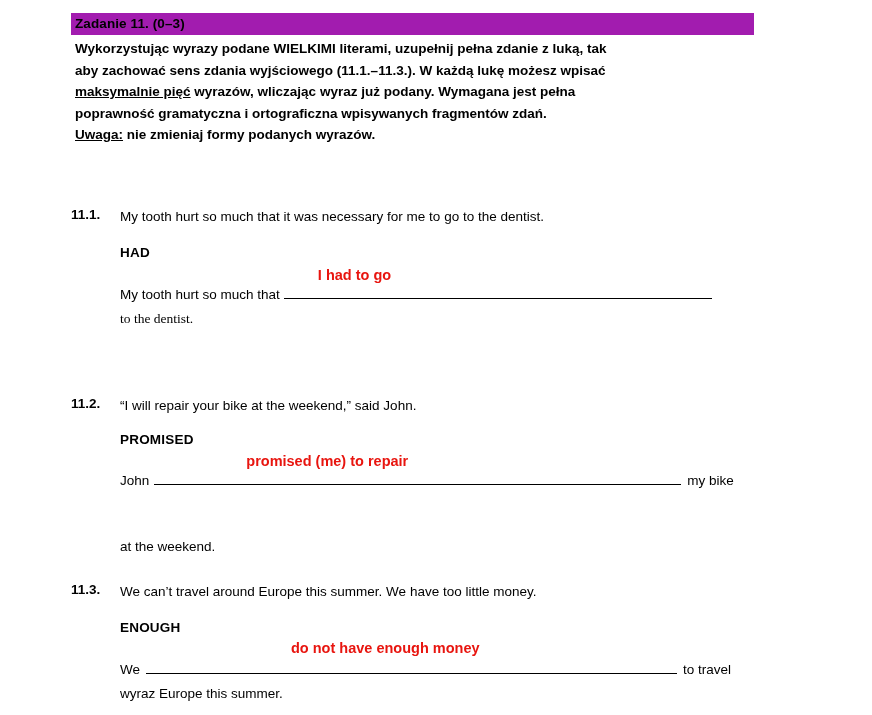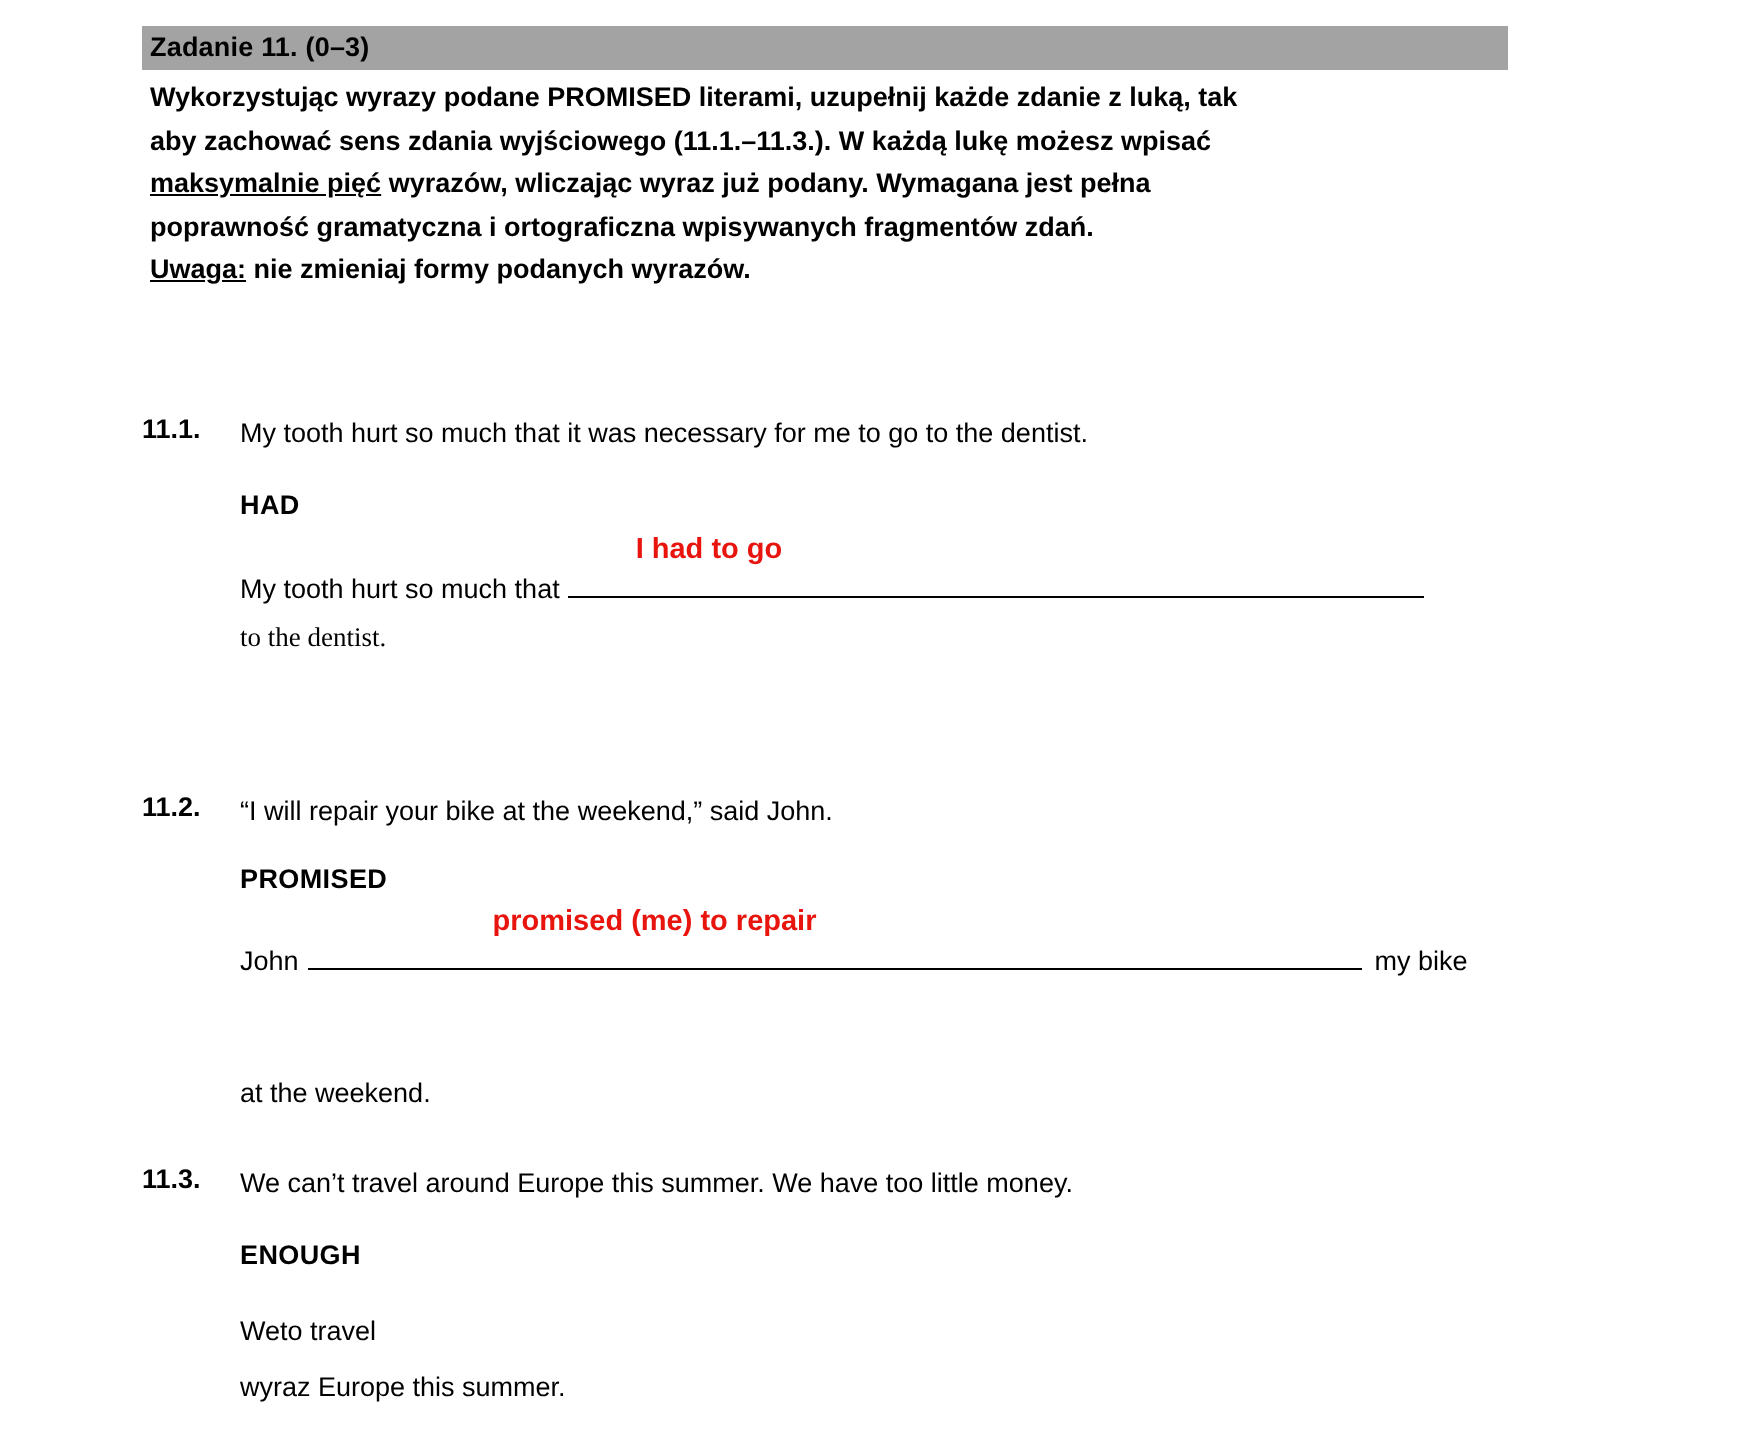--- a/index.html
+++ b/index.html
@@ -21,21 +21,21 @@
     height: 715px;
   }
 
   
   .task-header {
     position: absolute;
     left: 71px;
     top: 13px;
     width: 683px;
     height: 22px;
-    background: #a3a3a3;
+    background: #a21caf;
   }
   .task-header-label {
     position: absolute;
     left: 4px;
     top: 3px;
     font-size: 13.5px;
     font-weight: bold;
     letter-spacing: 0.1px;
   }
 
@@ -119,21 +119,21 @@
 </head>
 <body>
 
 <div class="page">
 
   <div class="task-header">
     <span class="task-header-label">Zadanie 11. (0–3)</span>
   </div>
 
   <div class="instructions">
-    <div>Wykorzystując wyrazy podane PROMISED literami, uzupełnij każde zdanie z luką, tak</div>
+    <div>Wykorzystując wyrazy podane WIELKIMI literami, uzupełnij pełna zdanie z luką, tak</div>
     <div>aby zachować sens zdania wyjściowego (11.1.–11.3.). W każdą lukę możesz wpisać</div>
     <div><span class="u">maksymalnie pięć</span><span> wyrazów, wliczając wyraz już podany. Wymagana jest pełna</span></div>
     <div>poprawność gramatyczna i ortograficzna wpisywanych fragmentów zdań.</div>
     <div><span class="u">Uwaga:</span><span> nie zmieniaj formy podanych wyrazów.</span></div>
   </div>
 
   <div class="item">
     <span class="item-number" style="top:207px;">11.1.</span>
     <span class="item-sentence" style="top:207px;">My tooth hurt so much that it was necessary for me to go to the dentist.</span>
     <span class="item-keyword" style="top:245px;">HAD</span>
@@ -156,19 +156,19 @@
 
     <div class="tail-line" style="top:497px;margin-top:42px;">at the weekend.</div>
   </div>
 
   <div class="item">
     <span class="item-number" style="top:582px;">11.3.</span>
     <span class="item-sentence" style="top:582px;">We can’t travel around Europe this summer. We have too little money.</span>
     <span class="item-keyword" style="top:620px;">ENOUGH</span>
 
     <div class="answer-row" style="top:658px;">
-      <span class="pre">We</span><span class="post">to travel</span>
+      <span class="pre">We</span><span class="blank" style="width:531px; margin-left:6px; margin-right:6px;"><span class="handwritten" style="left:117px; top:-18px;">do not have enough money</span></span><span class="post">to travel</span>
     </div>
 
     <div class="tail-line" style="top:686px;">wyraz Europe this summer.</div>
   </div>
 
 </div>
 
 </body></html>

